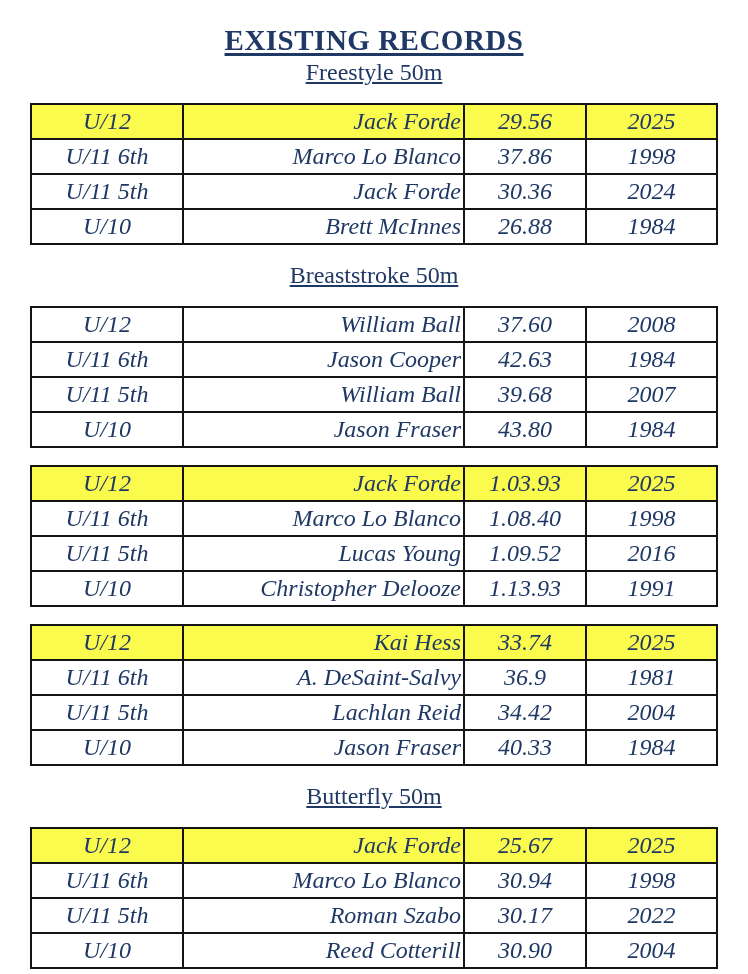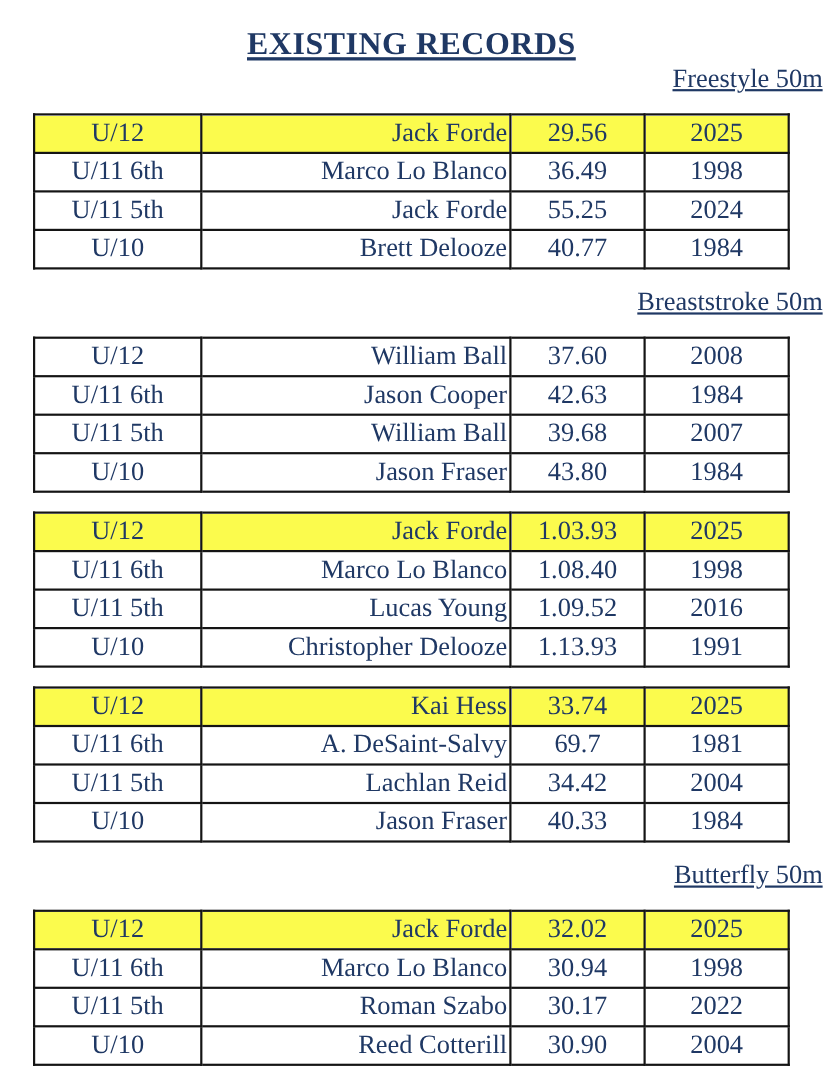--- a/index.html
+++ b/index.html
@@ -21,35 +21,36 @@
     font-weight:bold;
     letter-spacing:.5px;
     color:var(--ink);
     text-decoration:underline;
     text-decoration-thickness:3px;
     text-underline-offset:3px;
     margin:0 0 2px 0;
   }
   .section{margin:0;}
   .section-heading{
-    text-align:right;
+    text-align:center;
     font-size:24px;
     font-weight:normal;
     color:var(--ink);
     text-decoration:underline;
     text-decoration-thickness:2px;
     text-underline-offset:2px;
     margin:2px 0 3px 0;
   }
   table.records{
     border-collapse:collapse;
     table-layout:fixed;
     width:686px;
     margin:17px auto;
     border:2px solid var(--border);
+    font-style:italic;
   }
   table.records td{
     border:2px solid var(--border);
     color:var(--ink);
     font-size:24px;
     height:33px;
     padding:0 2px;
     text-align:center;
     white-space:nowrap;
     overflow:hidden;
@@ -83,33 +84,33 @@
       <tbody>
             <tr class="highlight">
               <td>U/12</td>
               <td class="name">Jack Forde</td>
               <td>29.56</td>
               <td>2025</td>
             </tr>
             <tr>
               <td>U/11 6th</td>
               <td class="name">Marco Lo Blanco</td>
-              <td>36.49</td>
+              <td>37.86</td>
               <td>1998</td>
             </tr>
             <tr>
               <td>U/11 5th</td>
               <td class="name">Jack Forde</td>
-              <td>55.25</td>
+              <td>30.36</td>
               <td>2024</td>
             </tr>
             <tr>
               <td>U/10</td>
-              <td class="name">Brett Delooze</td>
-              <td>40.77</td>
+              <td class="name">Brett McInnes</td>
+              <td>26.88</td>
               <td>1984</td>
             </tr>
           </tbody>
     </table>
   </div>
 
   <div class="section">
     <h2 class="section-heading">Breaststroke 50m</h2>
     <table class="records">
       <colgroup>
@@ -195,21 +196,21 @@
       <tbody>
             <tr class="highlight">
               <td>U/12</td>
               <td class="name">Kai Hess</td>
               <td>33.74</td>
               <td>2025</td>
             </tr>
             <tr>
               <td>U/11 6th</td>
               <td class="name">A. DeSaint-Salvy</td>
-              <td>69.7</td>
+              <td>36.9</td>
               <td>1981</td>
             </tr>
             <tr>
               <td>U/11 5th</td>
               <td class="name">Lachlan Reid</td>
               <td>34.42</td>
               <td>2004</td>
             </tr>
             <tr>
               <td>U/10</td>
@@ -227,21 +228,21 @@
       <colgroup>
         <col class="c-age">
             <col class="c-name">
             <col class="c-time">
             <col class="c-year">
       </colgroup>
       <tbody>
             <tr class="highlight">
               <td>U/12</td>
               <td class="name">Jack Forde</td>
-              <td>32.02</td>
+              <td>25.67</td>
               <td>2025</td>
             </tr>
             <tr>
               <td>U/11 6th</td>
               <td class="name">Marco Lo Blanco</td>
               <td>30.94</td>
               <td>1998</td>
             </tr>
             <tr>
               <td>U/11 5th</td>

